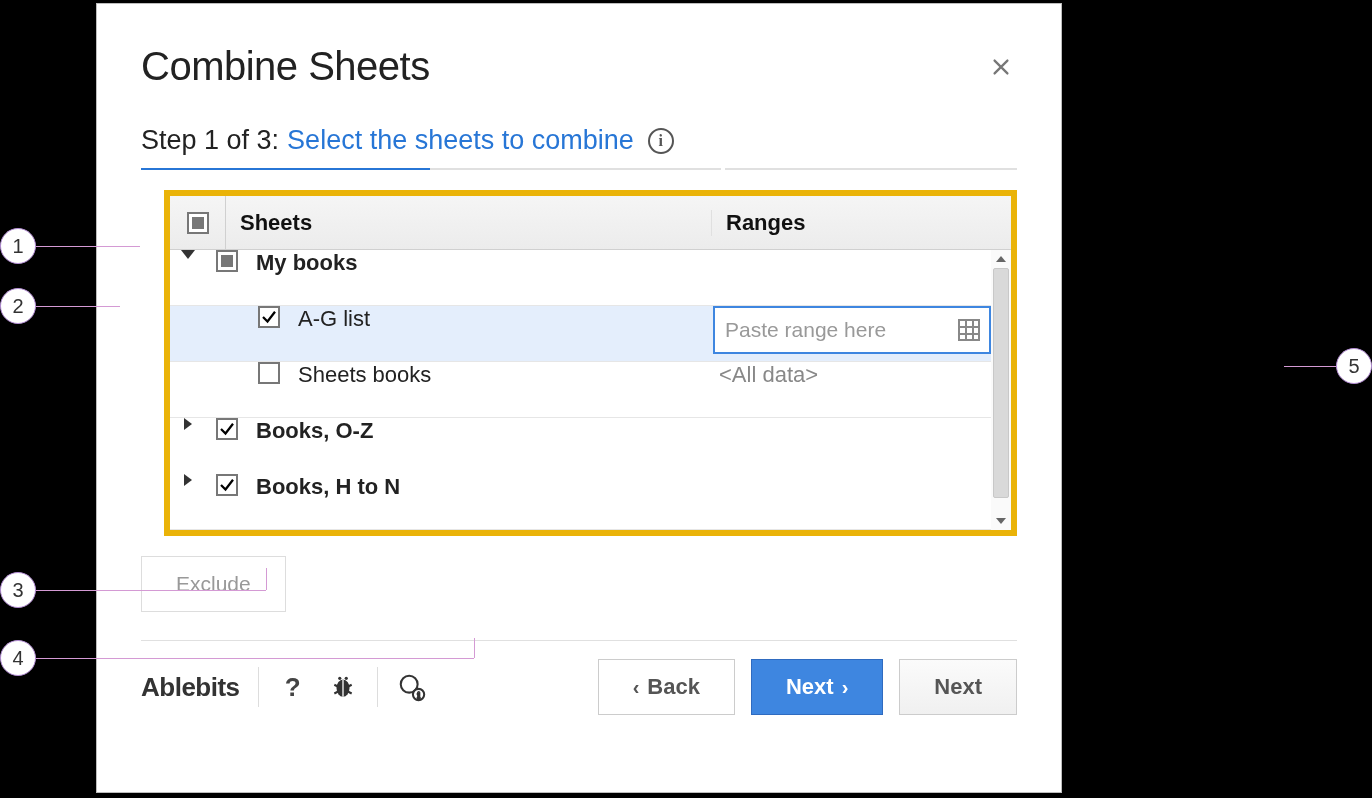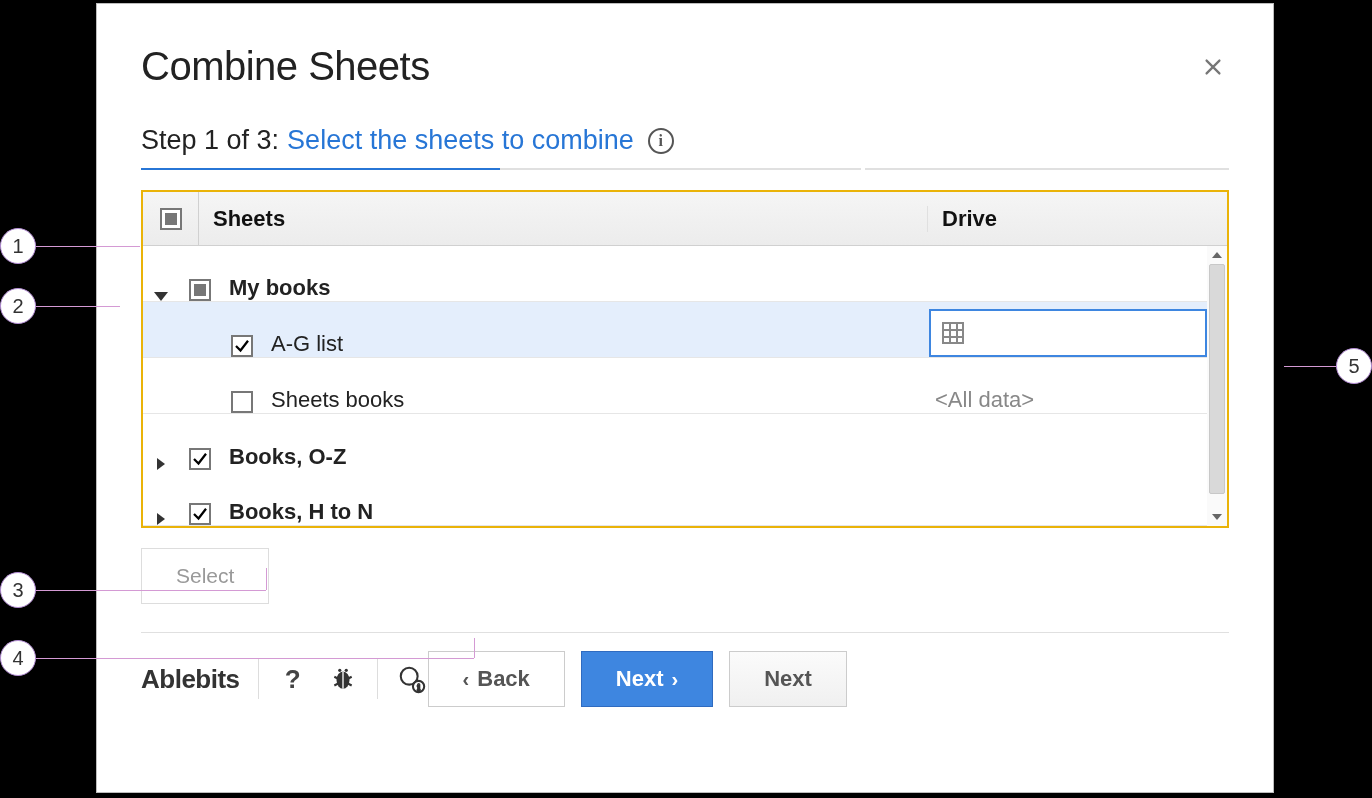--- a/index.html
+++ b/index.html
@@ -1,54 +1,54 @@
 <!DOCTYPE html>
 <html><head>
 <meta charset="utf-8">
 <style>
   * { box-sizing: border-box; margin: 0; padding: 0; }
   html, body { width: 1372px; height: 798px; font-family: Arial, Helvetica, sans-serif; background: #000; }
   .stage { position: relative; width: 1372px; height: 798px; background: #000; }
   .dialog {
     position: absolute;
     left: 96px; top: 3px;
-    width: 1178px; height: 790px;
+    width: 966px; height: 790px;
     background: #fff;
     border: 1px solid #bdbdbd;
   }
   .dialog-inner { padding: 40px 44px 0 44px; }
   .title-row { display: flex; justify-content: space-between; align-items: center; }
   .title { font-size: 40px; font-weight: 400; color: #222; letter-spacing: -0.5px; }
   .close-x { font-size: 28px; color: #666; cursor: pointer; width: 32px; height: 32px; display:flex; align-items:center; justify-content:center; }
   .step-row { margin-top: 36px; font-size: 27px; color: #222; display: flex; align-items: center; gap: 8px; }
   .step-link { color: #2776d6; }
   .info-icon { display:inline-flex; width:26px; height:26px; border:2px solid #555; border-radius:50%; align-items:center; justify-content:center; font-size:16px; color:#555; font-weight:bold; font-family: Georgia, serif; margin-left:6px; }
   .underline-bar { position: relative; height: 2px; margin-top: 12px; background: #e0e0e0; }
   .underline-seg1 { position:absolute; left:0; width:33%; height:2px; background:#2776d6; }
   .underline-seg-gap { position:absolute; left:66%; width:4px; height:2px; background:#fff; }
 
-  .table-wrap { margin-top: 20px; border: 2px solid #eab308; }
+  .table-wrap { margin-top: 20px; border: 6px solid #eab308; margin-left: 23px; }
   .thead {
     display:flex; align-items:center;
     background: linear-gradient(#f5f5f5,#ececec);
     height: 54px;
     border-bottom: 1px solid #d0d0d0;
     font-size: 22px; font-weight: bold; color:#111;
   }
   .th-check { width: 56px; display:flex; align-items:center; justify-content:center; border-right:1px solid #d0d0d0; height:100%; }
   .th-sheets { flex:1; padding-left: 14px; }
   .th-ranges { width: 300px; padding-left: 14px; border-left:1px solid #e0e0e0; }
 
   .cb { width:22px; height:22px; border:2px solid #777; display:inline-flex; align-items:center; justify-content:center; background:#fff; }
   .cb.indet::after { content:""; display:block; width:12px; height:12px; background:#777; }
   .cb.checked svg { width:18px; height:18px; }
   .cb.unchecked {}
 
   .tbody { position:relative; height: 280px; overflow:hidden; font-size:22px; color:#222; }
-  .row { display:flex; align-items:flex-end; height:56px; border-bottom:1px solid #e6e6e6; }
+  .row { display:flex; align-items:flex-start; height:56px; border-bottom:1px solid #e6e6e6; }
   .row.sel { background:#e4eefc; }
   .cell-arrow { width:36px; display:flex; align-items:center; justify-content:center; }
   .tri-down { width:0; height:0; border-left:7px solid transparent; border-right:7px solid transparent; border-top:9px solid #333; }
   .tri-right { width:0; height:0; border-top:6px solid transparent; border-bottom:6px solid transparent; border-left:8px solid #333; }
   .cell-cb { width:42px; display:flex; align-items:center; justify-content:center; }
   .cell-label { flex:1; padding-left:8px; }
   .cell-label.bold { font-weight:bold; }
   .cell-range { width:300px; padding-left:8px; color:#888; display:flex; align-items:center; }
 
   .child-indent { width:78px; }
@@ -76,21 +76,21 @@
   .btn {
     height:56px; padding:0 22px; font-size:21px;
     border:1px solid #ccc; background:linear-gradient(#fbfbfb,#f0f0f0);
     display:inline-flex; align-items:center; justify-content:center;
     cursor:pointer; color:#333; font-weight:500;
   }
   .btn.ghost { background:#fff; color:#999; border-color:#ddd; }
 
   .hr-thin { height:1px; background:#e0e0e0; margin-top:28px; }
 
-  .footer { display:flex; align-items:center; margin-top:18px; }
+  .footer { display:flex; align-items:center; justify-content:space-between; margin-top:18px; }
   .foot-left { display:flex; align-items:center; gap:18px; }
   .brand { font-size:26px; font-weight:bold; color:#333; letter-spacing:-0.5px; font-family: Arial, sans-serif; }
   .vdiv { width:1px; height:40px; background:#ddd; }
   .foot-icon { font-size:26px; color:#444; display:inline-flex; align-items:center; justify-content:center; width:32px; height:32px; }
 
   .foot-right { display:flex; gap:16px; }
   .btn-lg { height:56px; padding:0 34px; font-size:22px; border:1px solid #ccc; background:#fff; display:inline-flex; align-items:center; gap:8px; cursor:pointer; color:#555; font-weight:bold; }
   .btn-primary { background:#3e86e0; border-color:#2f6bc0; color:#fff; }
   .btn-close { background:linear-gradient(#fbfbfb,#f0f0f0); }
   .chevron { font-size:20px; }
@@ -130,21 +130,21 @@
         <div class="underline-seg1"></div>
         <div class="underline-seg-gap" style="left:66.2%"></div>
       </div>
 
       <div class="table-wrap">
         <div class="thead">
           <div class="th-check">
             <span class="cb indet"></span>
           </div>
           <div class="th-sheets">Sheets</div>
-          <div class="th-ranges">Drive</div>
+          <div class="th-ranges">Ranges</div>
         </div>
 
         <div class="tbody">
 
           <div class="row">
             <div class="cell-arrow">
                 <span class="tri-down"></span>
               </div>
             <div class="cell-cb">
                 <span class="cb indet"></span>
@@ -158,20 +158,21 @@
             <div class="cell-cb">
               <span class="cb checked">
                 <svg viewBox="0 0 24 24">
                     <path d="M4 12 L10 18 L20 5" stroke="#000" stroke-width="3" fill="none"></path>
                   </svg>
               </span>
             </div>
             <div class="cell-label">A-G list</div>
             <div class="cell-range">
               <div class="range-input-box">
+                <input type="text" placeholder="Paste range here" style="">
                 <span class="grid-icon">
                   <svg viewBox="0 0 24 24" width="24" height="24">
                       <rect x="2" y="2" width="20" height="20" fill="none" stroke="#888" stroke-width="2"></rect>
                       <line x1="2" y1="9" x2="22" y2="9" stroke="#888" stroke-width="2"></line>
                       <line x1="2" y1="16" x2="22" y2="16" stroke="#888" stroke-width="2"></line>
                       <line x1="9" y1="2" x2="9" y2="22" stroke="#888" stroke-width="2"></line>
                       <line x1="16" y1="2" x2="16" y2="22" stroke="#888" stroke-width="2"></line>
                     </svg>
                 </span>
               </div>
@@ -223,21 +224,21 @@
               </div>
             <div class="scroll-thumb"></div>
             <div class="scroll-arrow" style="position:absolute;bottom:0;">
                 <span class="sa-down"></span>
               </div>
           </div>
         </div>
       </div>
 
       <div class="actions-row">
-        <div class="btn ghost" style="padding:0 34px">Select</div>
+        <div class="btn ghost" style="padding:0 34px">Exclude</div>
       </div>
 
       <div class="hr-thin"></div>
 
       <div class="footer">
         <div class="foot-left">
           <span class="brand">Ablebits</span>
           <span class="vdiv"></span>
           <span class="foot-icon" style="font-weight:bold;">?</span>
           <span class="foot-icon">

